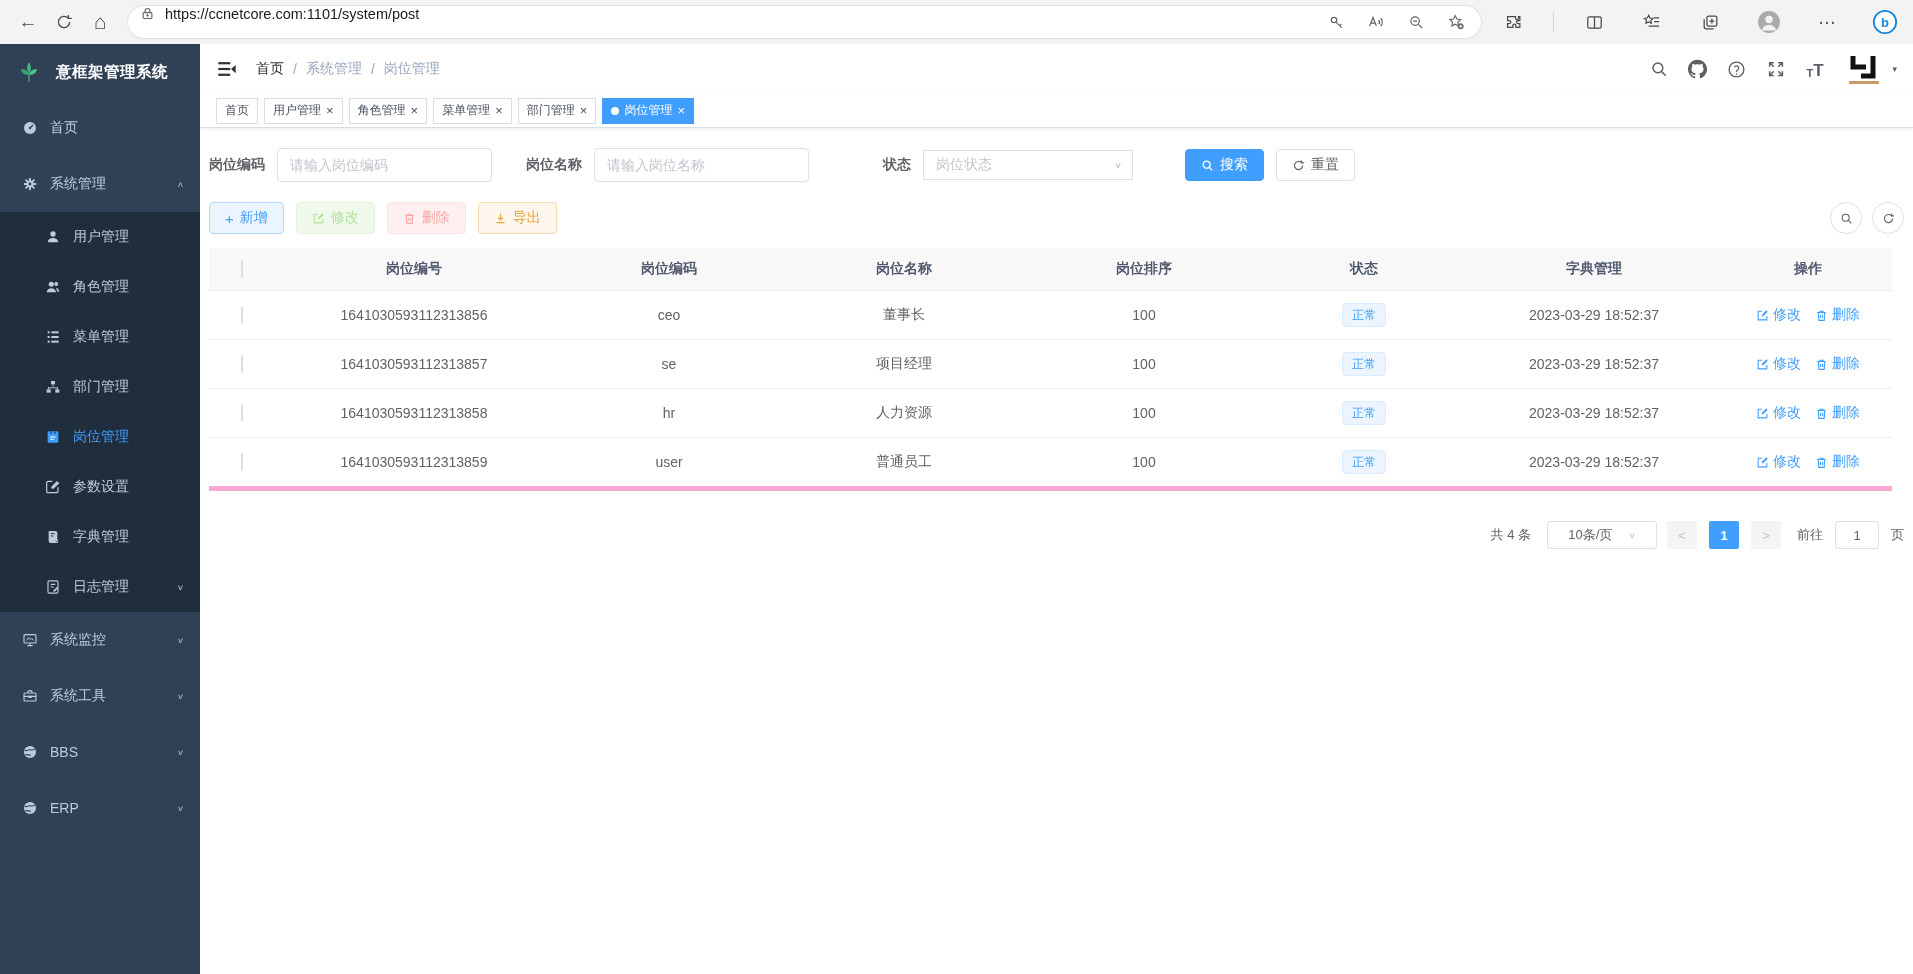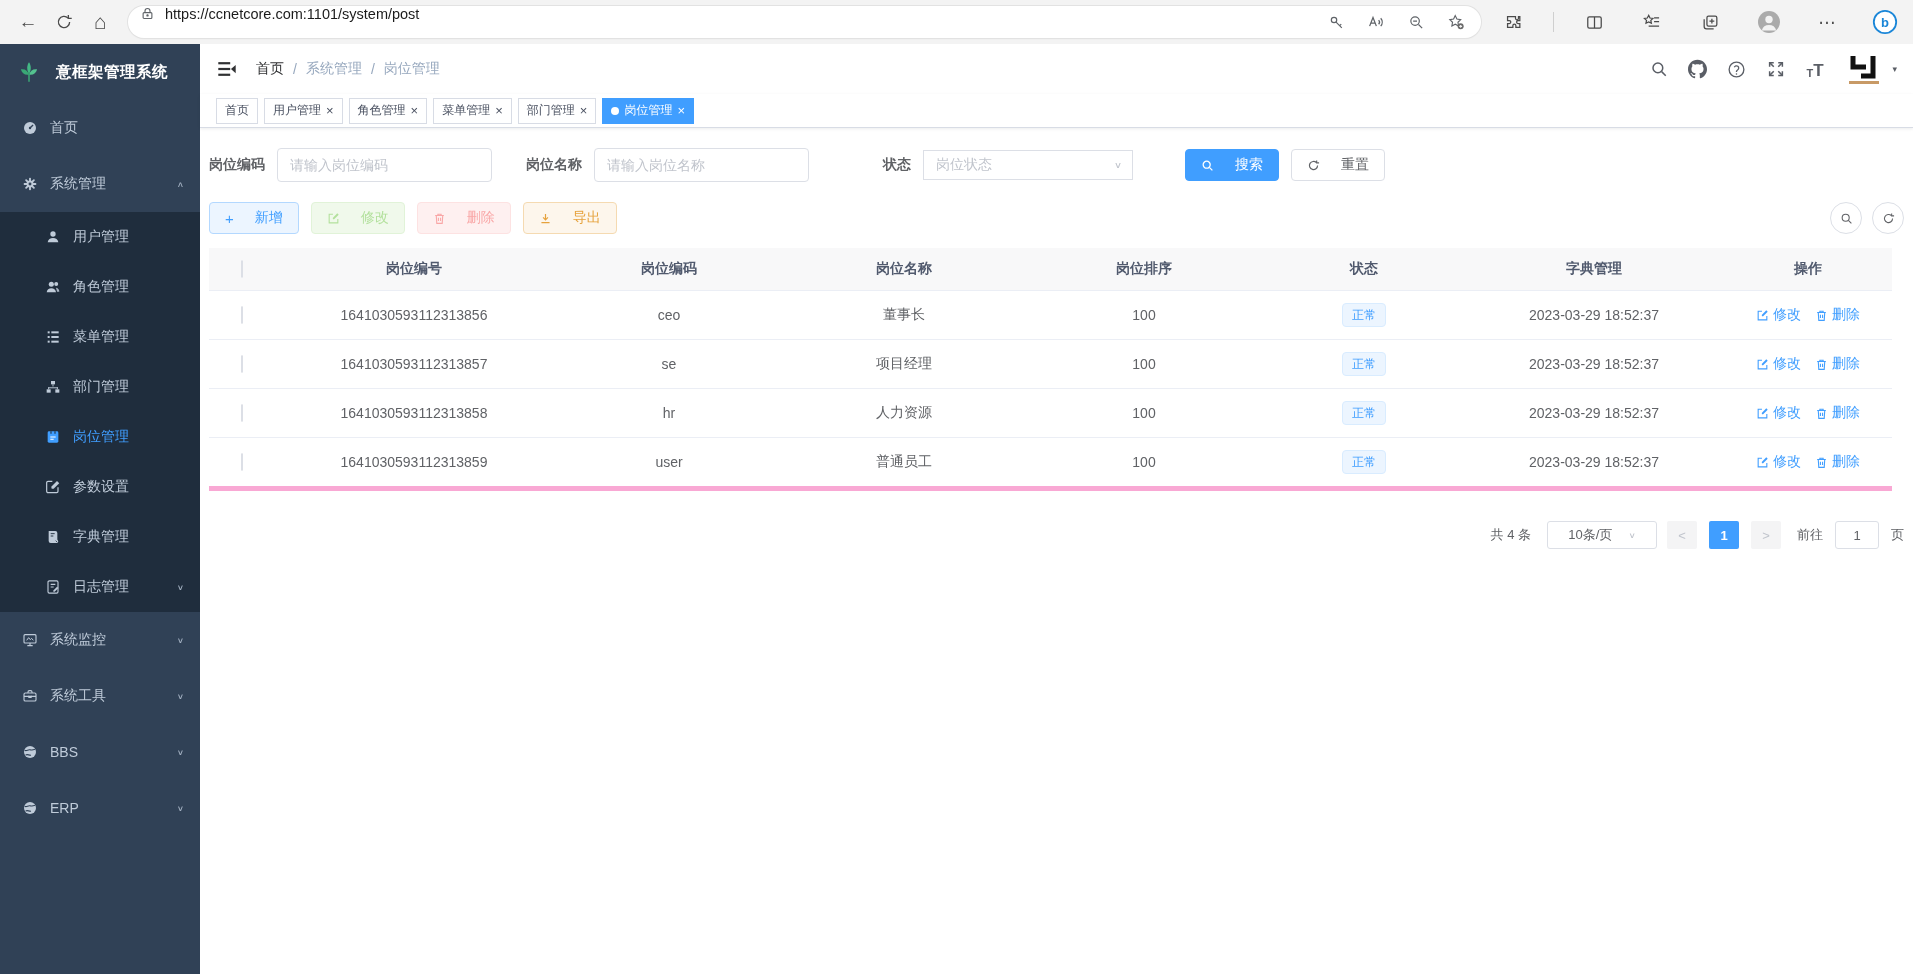--- a/index.html
+++ b/index.html
@@ -68,21 +68,21 @@
   .f-label { font-weight:700; margin-right:12px; white-space:nowrap; }
   .f-input { width:215px; height:34px; border:1px solid #dcdfe6; border-radius:4px; padding:0 12px;
     font-size:14px; color:#606266; outline:none; font-family:inherit; }
   .f-input::placeholder { color:#c0c4cc; }
   .f-select { width:210px; height:30px; border:1px solid #dcdfe6; border-radius:0;
     display:flex; align-items:center; padding:0 10px 0 12px; color:#c0c4cc; cursor:pointer; }
   .f-select .caret { margin-left:auto; color:#c0c4cc; font-size:11px; transform:scaleY(.8); }
   .g-status { margin-left:40px; }
   .f-btns { display:flex; gap:12px; margin-left:18px; }
 
-  .btn { height:32px; border-radius:4px; font-size:14px; display:inline-flex; align-items:center; gap:21px;
+  .btn { height:32px; border-radius:4px; font-size:14px; display:inline-flex; align-items:center; gap:6px;
     padding:0 15px; border:1px solid #dcdfe6; background:#fff; color:#606266; cursor:pointer;
     font-family:inherit; white-space:nowrap; }
   .btn-primary { background:#409eff; border-color:#409eff; color:#fff; }
   .btn-pplain  { background:#ecf5ff; border-color:#b3d8ff; color:#409eff; }
   .btn-splain  { background:#f0f9eb; border-color:#e1f3d8; color:#b3e19d; }
   .btn-dplain  { background:#fef0f0; border-color:#fde2e2; color:#f9a7a7; }
   .btn-wplain  { background:#fdf6ec; border-color:#f5dab1; color:#e6a23c; }
   .bicon { width:13px; height:13px; }
   .plus-gl { font-size:15px; line-height:1; }
 

